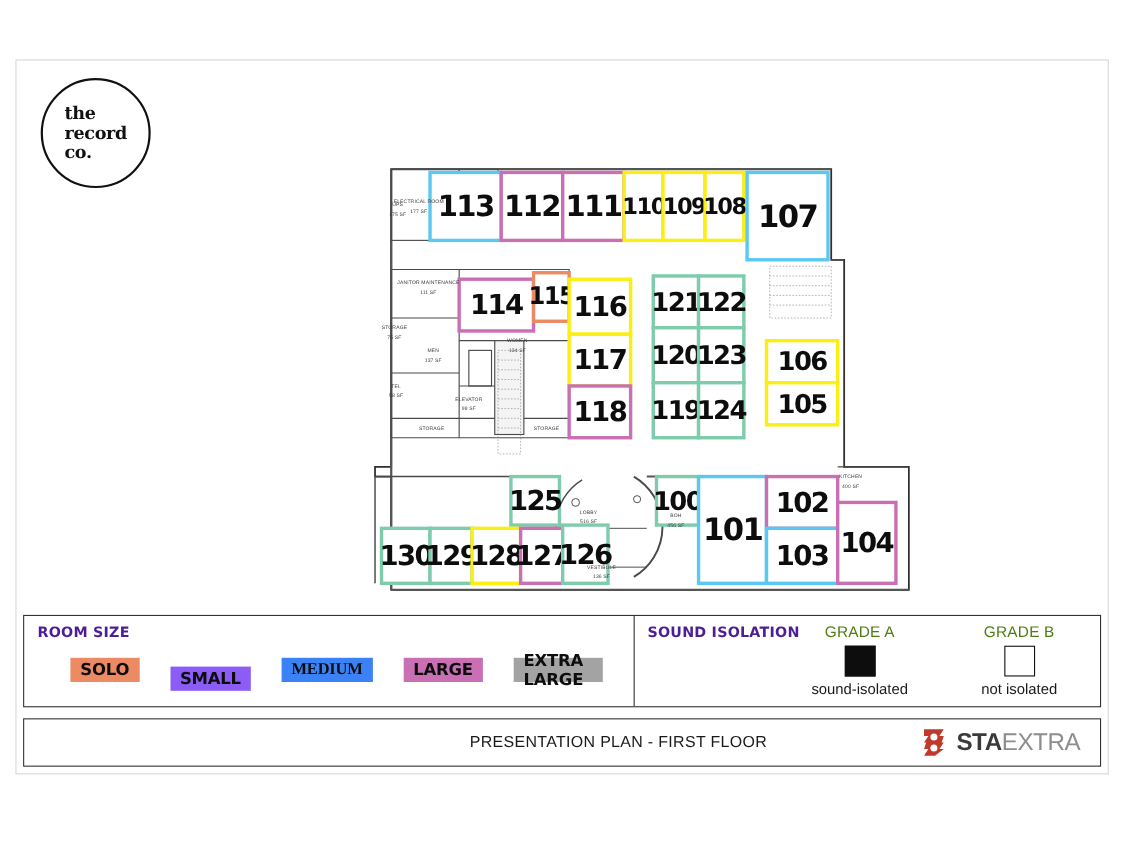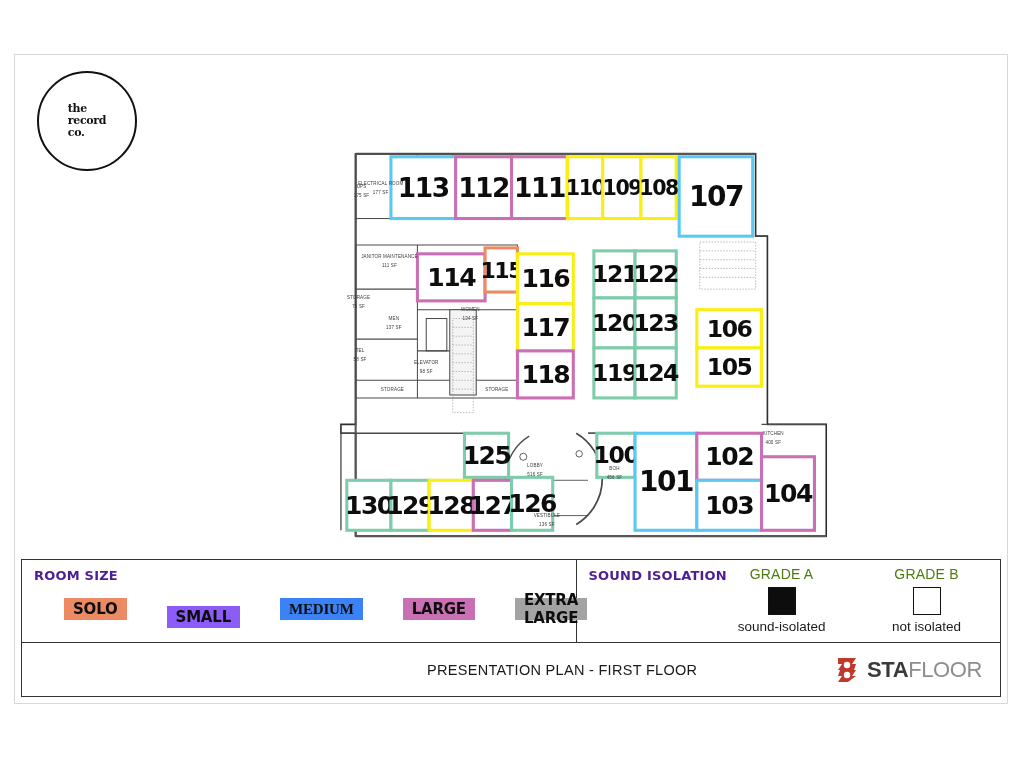--- a/index.html
+++ b/index.html
@@ -12,21 +12,21 @@
 
   
   #not-to-scale{position:absolute;right:10px;top:4px;font-size:24px;
                 letter-spacing:.5px;color:#1a1a1a;font-weight:400;}
 
   
   #logo{position:absolute;left:22px;top:16px;width:96px;height:96px;
         border:2.5px solid #111;border-radius:50%;
         display:flex;align-items:center;justify-content:center;}
   #logo-text{font-family:"DejaVu Serif", serif;font-weight:700;
-             font-size:11px;line-height:1.12;letter-spacing:-.3px;
+             font-size:16px;line-height:1.12;letter-spacing:-.3px;
              text-align:left;color:#111;}
 
   
   #plan{position:absolute;left:258px;top:90px;width:630px;height:400px;}
   #plan svg{display:block;}
 
   
   .rno{font-family:"DejaVu Sans", sans-serif;font-weight:700;
        fill:#0d0d0d;text-anchor:middle;dominant-baseline:central;
        letter-spacing:-1px;}
@@ -38,33 +38,33 @@
   #legend{position:absolute;left:6px;bottom:60px;right:6px;height:84px;
           border:1.6px solid #333;box-sizing:border-box;display:flex;}
   #legend-left{width:56.6%;border-right:1.6px solid #333;position:relative;}
   #legend-right{flex:1;position:relative;}
 
   .legend-title{position:absolute;left:12px;top:8px;
                 font-family:"DejaVu Sans", sans-serif;font-weight:700;
                 font-size:13px;letter-spacing:.2px;color:#4c1d95;}
 
   #swatches{position:absolute;left:42px;top:30px;display:flex;
-            align-items:center;gap:12px;}
+            align-items:center;gap:0;}
   .sw{height:22px;display:flex;align-items:center;justify-content:center;
       font-family:"DejaVu Sans", sans-serif;font-weight:700;font-size:15px;
       letter-spacing:-.2px;color:#0d0d0d;padding:0 9px;margin-right:28px;}
 
   .grade{position:absolute;top:6px;text-align:center;width:150px;}
   .grade-name{font-size:14px;color:#4d7c0f;letter-spacing:.2px;}
   .grade-box{width:28px;height:28px;margin:5px auto 4px;
              border:1.6px solid #111;box-sizing:border-box;}
   .grade-cap{font-size:13.5px;color:#1a1a1a;}
 
   
-  #titlebar{position:absolute;left:6px;right:6px;bottom:6px;height:55px;
+  #titlebar{position:absolute;left:6px;right:6px;bottom:6px;height:44px;
             border:1.6px solid #333;box-sizing:border-box;
             display:flex;align-items:center;}
   #plan-title{position:absolute;left:405px;font-size:14.5px;
               letter-spacing:.3px;color:#1a1a1a;}
   #sta{position:absolute;right:18px;display:flex;align-items:center;gap:7px;}
   #sta-mark{width:26px;height:28px;}
   #sta-word{font-size:22px;letter-spacing:-.4px;}
   #sta-word b{font-weight:700;color:#3a3a3a;}
   #sta-word span{font-weight:400;color:#8d8d8d;}
 </style>
@@ -358,18 +358,18 @@
 
   <div id="titlebar">
     <div id="plan-title">PRESENTATION PLAN - FIRST FLOOR</div>
     <div id="sta">
       <svg id="sta-mark" viewBox="0 0 26 28">
         <path d="M4 2 H22 L18 8 H22 L20 14 H22 L18 20 H22 L14 26 H4 L8 20 H4 L6 14 H4 L8 8 H4 Z" fill="#C0392B"></path>
         <circle cx="13" cy="9" r="3.2" fill="#ffffff"></circle>
         <circle cx="13" cy="19" r="3.2" fill="#ffffff"></circle>
       </svg>
       <div id="sta-word">
-        <b>STA</b><span>FLOOR</span>
+        <b>STA</b><span>EXTRA</span>
       </div>
     </div>
   </div>
 
 </div>
 
 </body></html>

